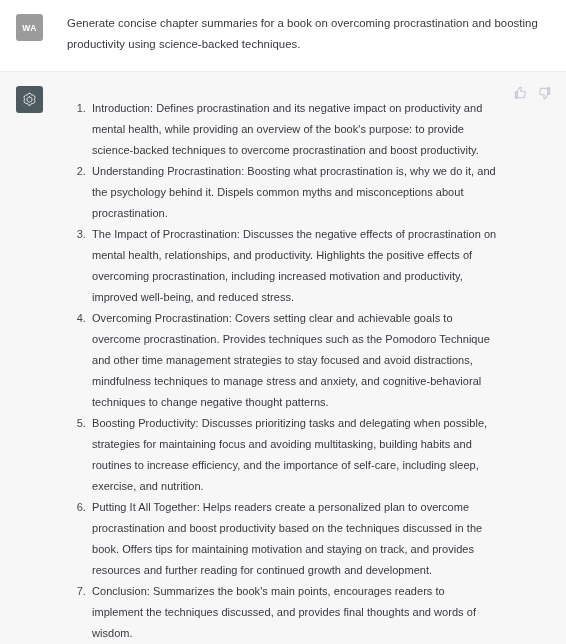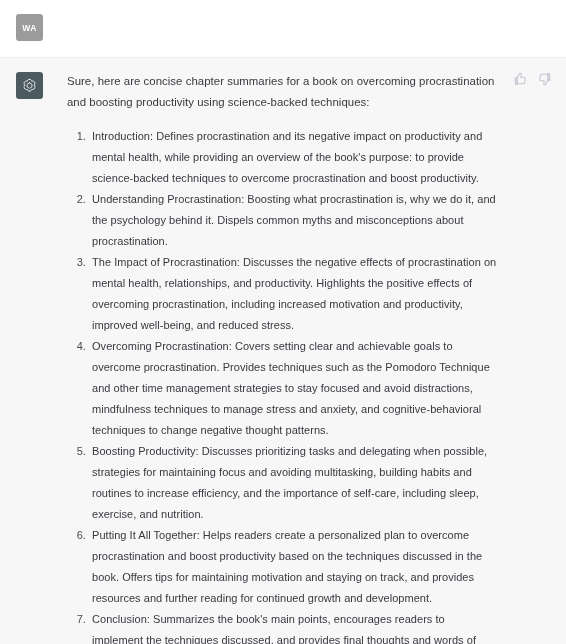--- a/index.html
+++ b/index.html
@@ -125,32 +125,34 @@
 </style>
 </head>
 <body>
 
 <div class="conversation">
 
   <div class="msg msg-user">
     <div class="avatar avatar-user">
       <span>WA</span>
     </div>
+    <div class="body">
+      <p class="para">Generate concise chapter summaries for a book on overcoming procrastination and boosting productivity using science-backed techniques.</p>
+    </div>
   </div>
 
   <div class="msg msg-assistant">
     <div class="avatar avatar-assistant">
       <svg width="17" height="17" viewBox="0 0 24 24" fill="none" stroke="#ffffff" stroke-width="1.1" stroke-linecap="round" stroke-linejoin="round" aria-hidden="true">
         <path d="M12 3.2c-1.6 0-2.9 1-3.4 2.4M12 3.2c1.6 0 2.9 1 3.4 2.4M8.6 5.6C7.1 5.3 5.6 6 4.8 7.4M15.4 5.6c1.5-.3 3 .4 3.8 1.8M4.8 7.4c-.8 1.4-.6 3 .3 4.2M19.2 7.4c.8 1.4.6 3-.3 4.2M5.1 11.6c-.9 1.2-1.1 2.9-.3 4.3M18.9 11.6c.9 1.2 1.1 2.9.3 4.3M4.8 15.9c.8 1.4 2.3 2.1 3.8 1.8M19.2 15.9c-.8 1.4-2.3 2.1-3.8 1.8M8.6 17.7c.5 1.4 1.8 2.4 3.4 2.4M15.4 17.7c-.5 1.4-1.8 2.4-3.4 2.4"></path>
         <path d="M12 8.2 8.6 10.2v3.8L12 16l3.4-2v-3.8L12 8.2z"></path>
       </svg>
     </div>
 
     <div class="body">
-      <p class="para">Sure, here are concise chapter summaries for a book on overcoming procrastination and boosting productivity using science-backed techniques:</p>
 
       <ol class="chapters">
         <li>Introduction: Defines procrastination and its negative impact on productivity and mental health, while providing an overview of the book's purpose: to provide science-backed techniques to overcome procrastination and boost productivity.</li>
         <li>Understanding Procrastination: Boosting what procrastination is, why we do it, and the psychology behind it. Dispels common myths and misconceptions about procrastination.</li>
         <li>The Impact of Procrastination: Discusses the negative effects of procrastination on mental health, relationships, and productivity. Highlights the positive effects of overcoming procrastination, including increased motivation and productivity, improved well-being, and reduced stress.</li>
         <li>Overcoming Procrastination: Covers setting clear and achievable goals to overcome procrastination. Provides techniques such as the Pomodoro Technique and other time management strategies to stay focused and avoid distractions, mindfulness techniques to manage stress and anxiety, and cognitive-behavioral techniques to change negative thought patterns.</li>
         <li>Boosting Productivity: Discusses prioritizing tasks and delegating when possible, strategies for maintaining focus and avoiding multitasking, building habits and routines to increase efficiency, and the importance of self-care, including sleep, exercise, and nutrition.</li>
         <li>Putting It All Together: Helps readers create a personalized plan to overcome procrastination and boost productivity based on the techniques discussed in the book. Offers tips for maintaining motivation and staying on track, and provides resources and further reading for continued growth and development.</li>
         <li>Conclusion: Summarizes the book's main points, encourages readers to implement the techniques discussed, and provides final thoughts and words of wisdom.</li>
       </ol>

